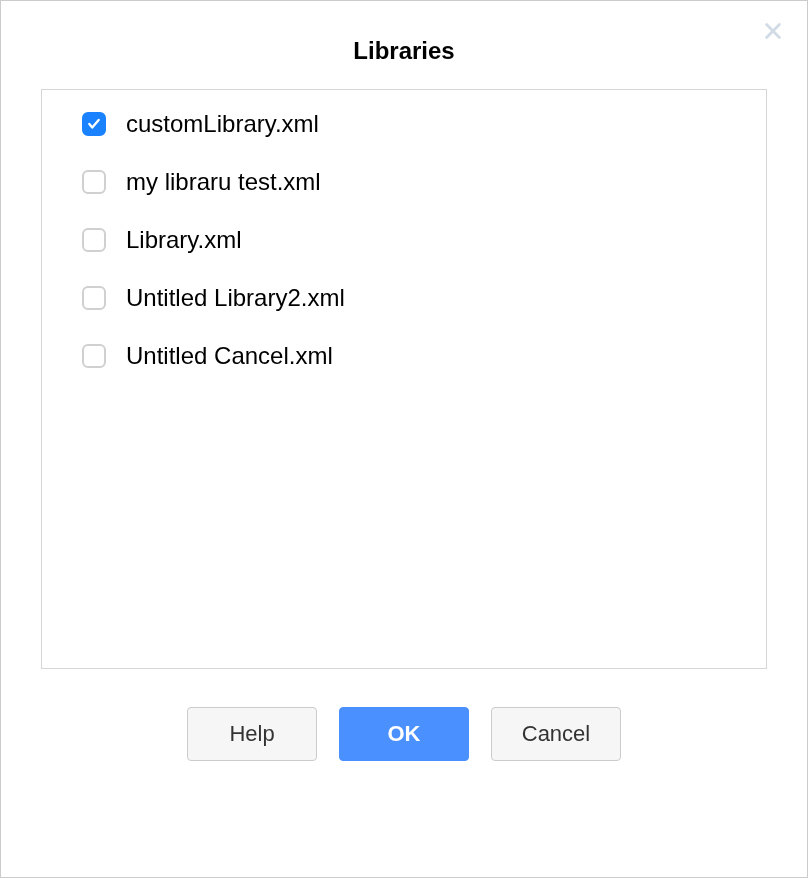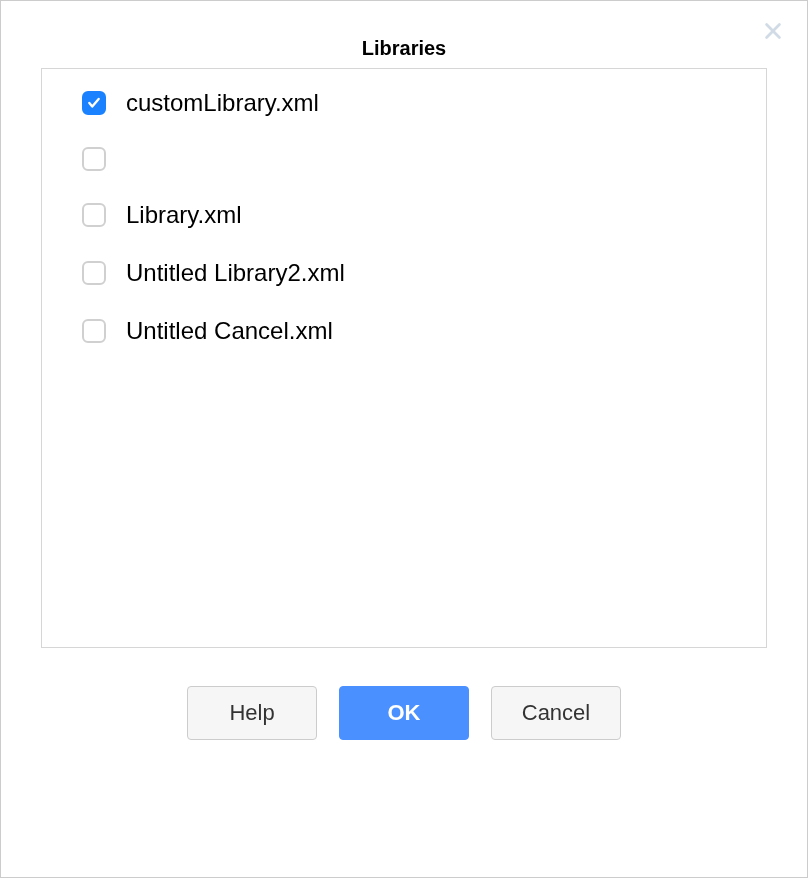--- a/index.html
+++ b/index.html
@@ -29,25 +29,25 @@
       display: flex;
       align-items: center;
       justify-content: center;
       color: #d0dbe6;
       font-size: 28px;
       font-weight: bold;
       line-height: 1;
     }
     .dialog-title {
       text-align: center;
-      font-size: 20px;
+      font-size: 24px;
       font-weight: 700;
       color: #000;
       margin-top: 36px;
-      margin-bottom: 8px;
+      margin-bottom: 24px;
     }
     .list-container {
       margin: 0 40px;
       border: 1px solid #d6d6d6;
       height: 580px;
       padding: 20px 40px;
       overflow-y: auto;
     }
     .list-item {
       display: flex;
@@ -129,20 +129,21 @@
       <div class="checkbox checked">
         <svg viewBox="0 0 24 24" fill="none" stroke="#fff" stroke-width="4" stroke-linecap="round" stroke-linejoin="round">
           <polyline points="4 12 9 18 20 5"></polyline>
         </svg>
       </div>
       <span>customLibrary.xml</span>
     </div>
 
     <div class="list-item">
       <div class="checkbox unchecked"></div>
+      <span>my libraru test.xml</span>
     </div>
 
     <div class="list-item">
       <div class="checkbox unchecked"></div>
       <span>Library.xml</span>
     </div>
 
     <div class="list-item">
       <div class="checkbox unchecked"></div>
       <span>Untitled Library2.xml</span>

